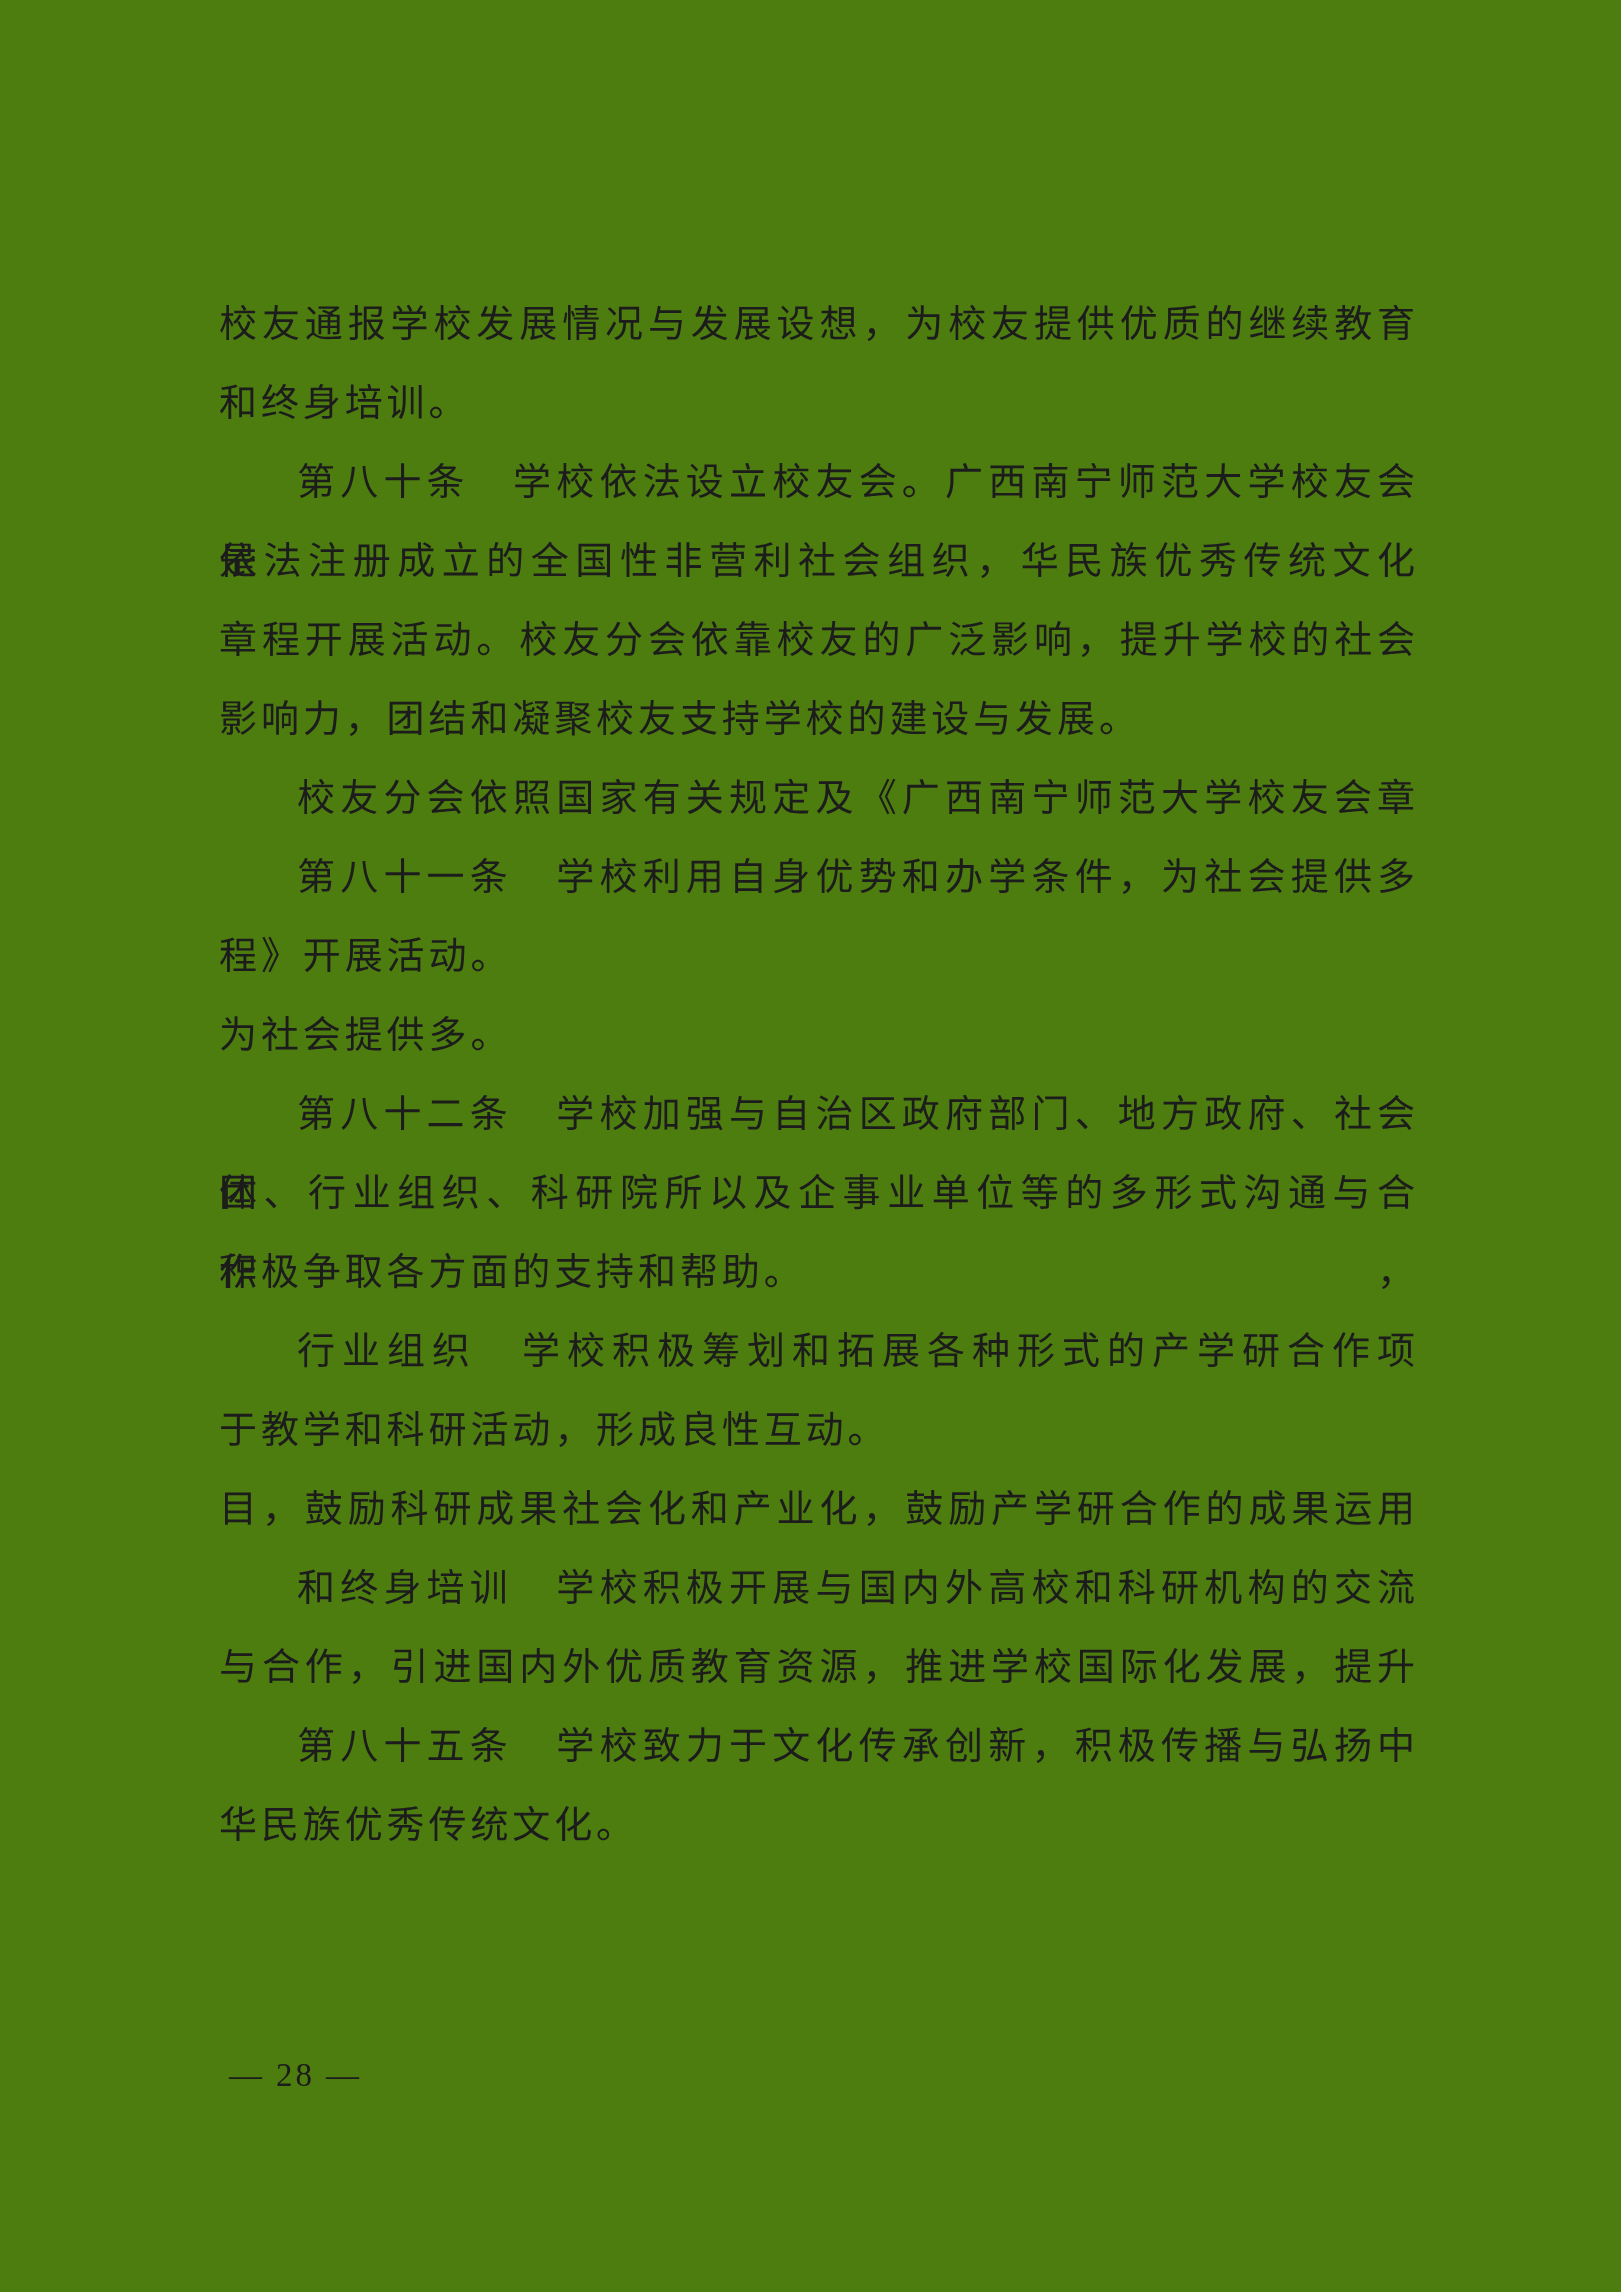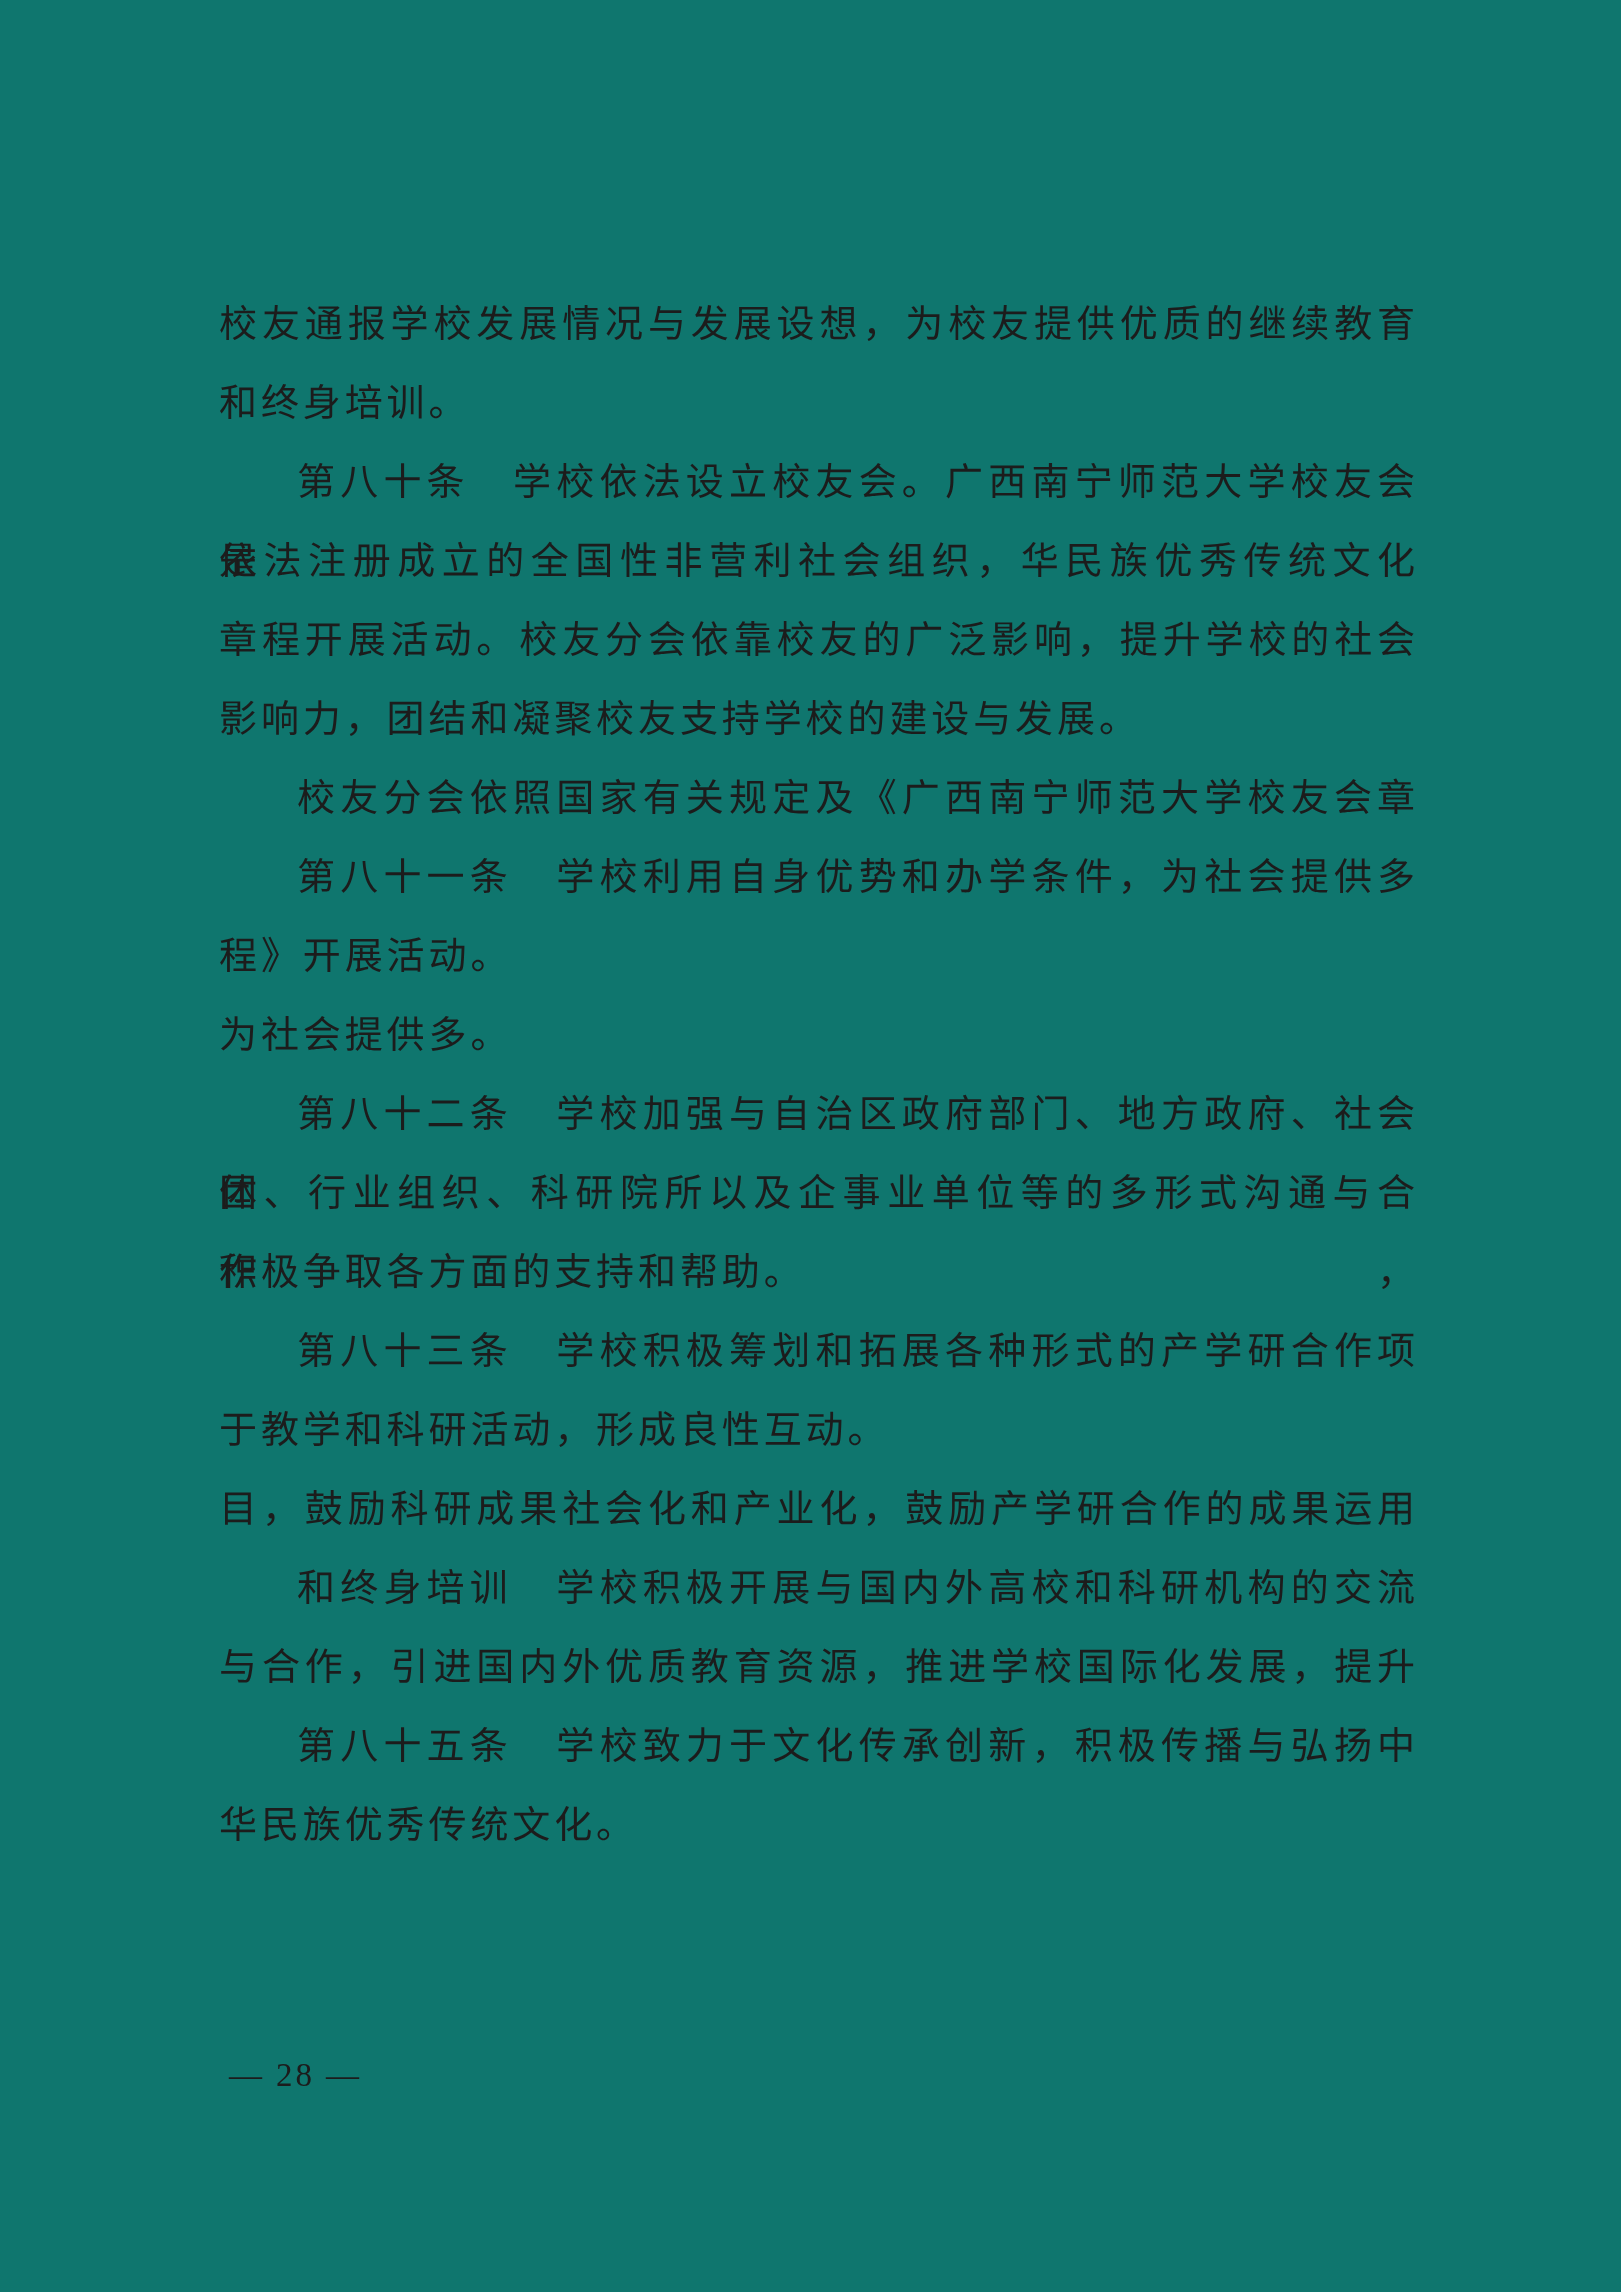--- a/index.html
+++ b/index.html
@@ -4,21 +4,21 @@
 <style>
   html, body {
     margin: 0;
     padding: 0;
     background: #e8e8e8;
   }
   .page {
     position: relative;
     width: 1621px;
     height: 2293px;
-    background: #0f766e;
+    background: #4d7c0f;
     margin: 0 auto;
     overflow: hidden;
     font-family: "Liberation Serif", "DejaVu Serif", serif;
     color: #1c1c1c;
   }
   .content {
     position: absolute;
     left: 219px;
     top: 285px;
     width: 1200px;
@@ -64,21 +64,21 @@
       <div class="line">依法注册成立的全国性非营利社会组织，华民族优秀传统文化</div>
       <div class="line">章程开展活动。校友分会依靠校友的广泛影响，提升学校的社会</div>
       <div class="line last">影响力，团结和凝聚校友支持学校的建设与发展。</div>
       <div class="line indent">校友分会依照国家有关规定及《广西南宁师范大学校友会章</div>
       <div class="line indent">第八十一条　学校利用自身优势和办学条件，为社会提供多</div>
       <div class="line last">程》开展活动。</div>
       <div class="line last">为社会提供多。</div>
       <div class="line indent">第八十二条　学校加强与自治区政府部门、地方政府、社会团</div>
       <div class="line">体、行业组织、科研院所以及企事业单位等的多形式沟通与合作，</div>
       <div class="line last">积极争取各方面的支持和帮助。</div>
-      <div class="line indent">第八十三条　学校积极筹划和拓展各种形式的产学研合作项</div>
+      <div class="line indent">行业组织　学校积极筹划和拓展各种形式的产学研合作项</div>
       <div class="line last">于教学和科研活动，形成良性互动。</div>
       <div class="line">目，鼓励科研成果社会化和产业化，鼓励产学研合作的成果运用</div>
       <div class="line indent">和终身培训　学校积极开展与国内外高校和科研机构的交流</div>
       <div class="line">与合作，引进国内外优质教育资源，推进学校国际化发展，提升</div>
       <div class="line indent">第八十五条　学校致力于文化传承创新，积极传播与弘扬中</div>
       <div class="line last">华民族优秀传统文化。</div>
     </div>
   <div class="footer">— 28 —</div>
 </div>
 

